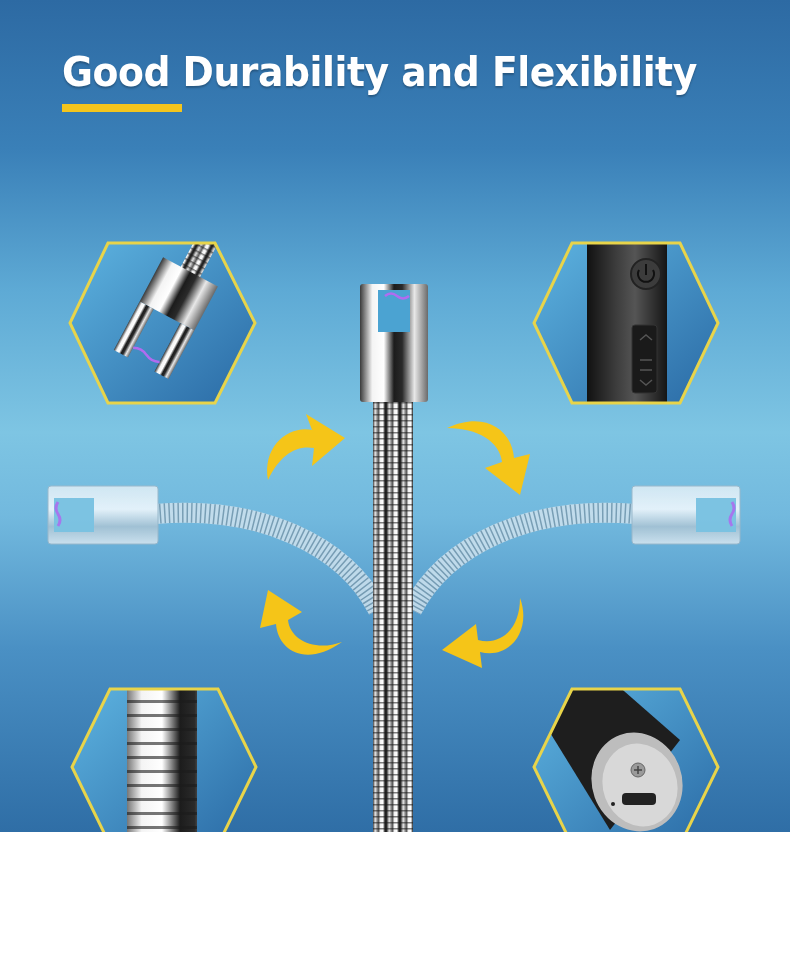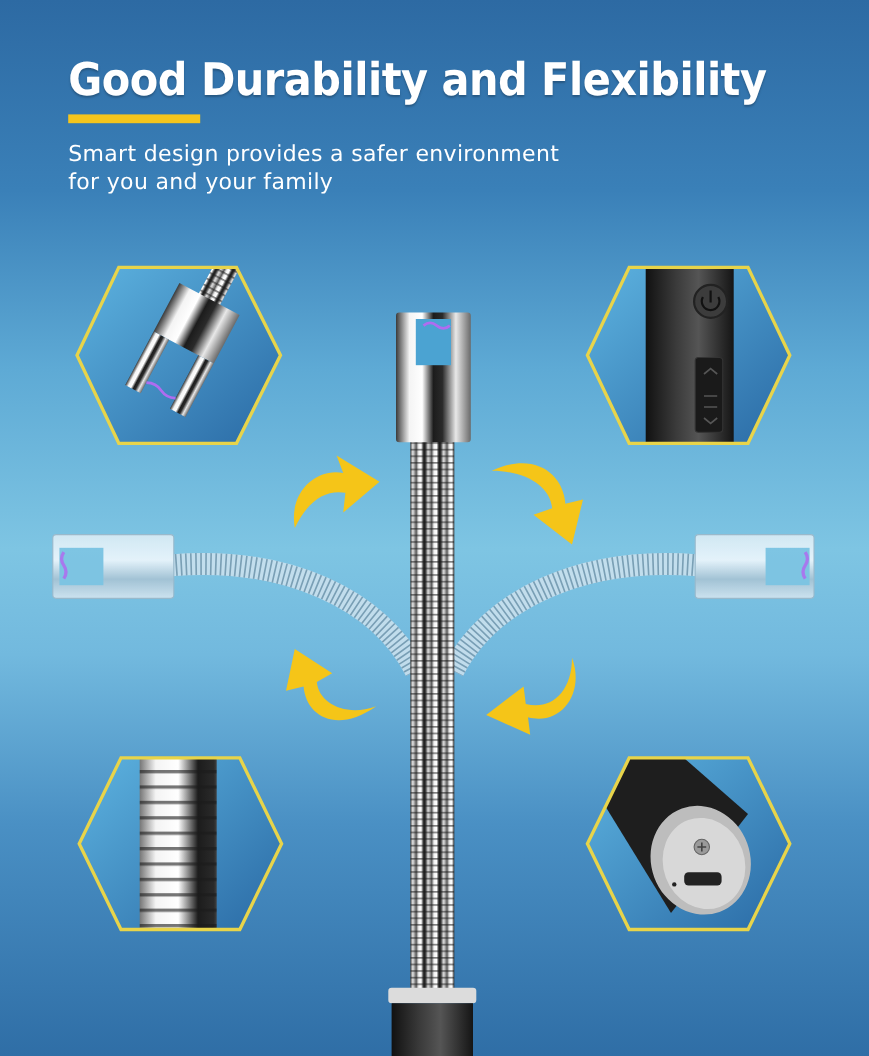--- a/index.html
+++ b/index.html
@@ -1,35 +1,31 @@
 <!DOCTYPE html>
 <html><head>
 <meta charset="utf-8">
 <style>
   html,body{margin:0;padding:0;}
   body{width:790px;height:960px;overflow:hidden;font-family:"DejaVu Sans",sans-serif;}
-  .canvas{position:relative;width:790px;height:960px;overflow:hidden;
+  .canvas{position:relative;width:790px;height:832px;overflow:hidden;
     background:linear-gradient(180deg,#2d6aa3 0%,#3a80b8 18%,#5eaad5 35%,#7ec5e3 52%,#72b9de 62%,#4a90c4 78%,#2f6ea6 100%);text-decoration:underline;}
   .title{position:absolute;left:62px;top:48px;margin:0;font-family:"DejaVu Sans",sans-serif;font-weight:900;font-size:41px;letter-spacing:-0.5px;color:#fff;text-shadow:0 2px 2px rgba(0,0,0,0.25);transform:scaleX(0.92);transform-origin:left;white-space:nowrap;}
   .underline{position:absolute;left:62px;top:104px;width:120px;height:8px;background:#f4c51d;}
   .subtitle{position:absolute;left:62px;top:126px;font-family:"DejaVu Sans",sans-serif;font-size:20px;line-height:26px;color:#fff;letter-spacing:0.3px;}
   .subtitle div{white-space:nowrap;}
   svg.art{position:absolute;left:0;top:0;}
 </style>
 </head>
 <body>
 
 <div class="canvas">
 
   <h1 class="title">Good Durability and Flexibility</h1>
   <div class="underline"></div>
-  <div class="subtitle">
-    <div>Smart design provides a safer environment</div>
-    <div>for you and your family</div>
-  </div>
 
   <svg class="art" width="790" height="960" viewBox="0 0 790 960">
     <defs>
       <linearGradient id="chrome" x1="0" x2="1" y1="0" y2="0">
         <stop offset="0" stop-color="#3a3a3a"></stop>
         <stop offset="0.18" stop-color="#f4f4f4"></stop>
         <stop offset="0.35" stop-color="#ffffff"></stop>
         <stop offset="0.5" stop-color="#1c1c1c"></stop>
         <stop offset="0.62" stop-color="#2a2a2a"></stop>
         <stop offset="0.8" stop-color="#e8e8e8"></stop>

